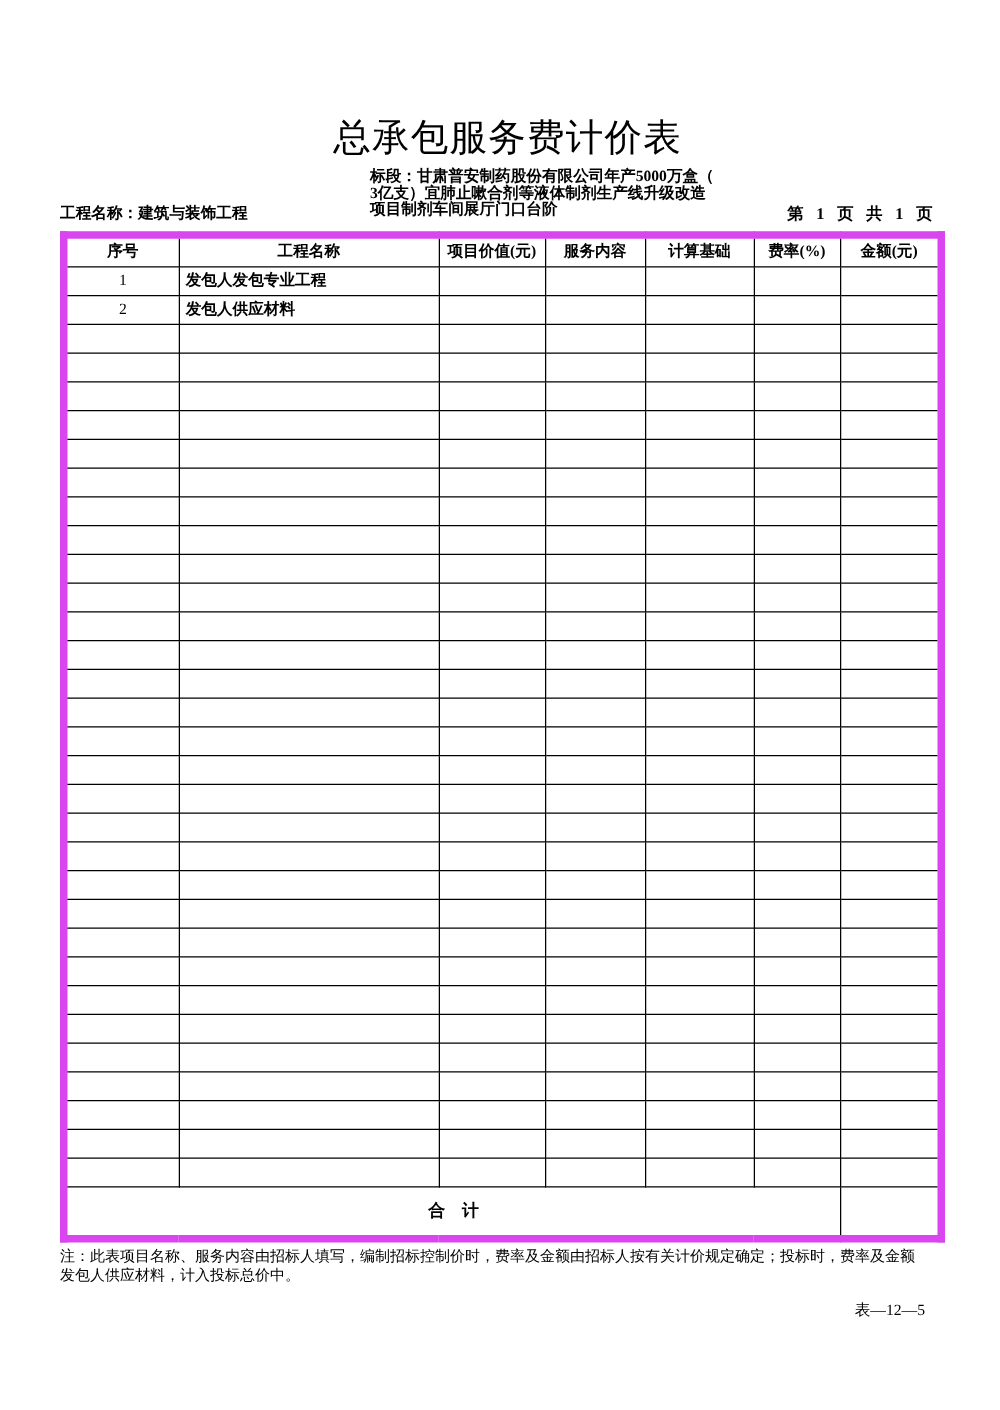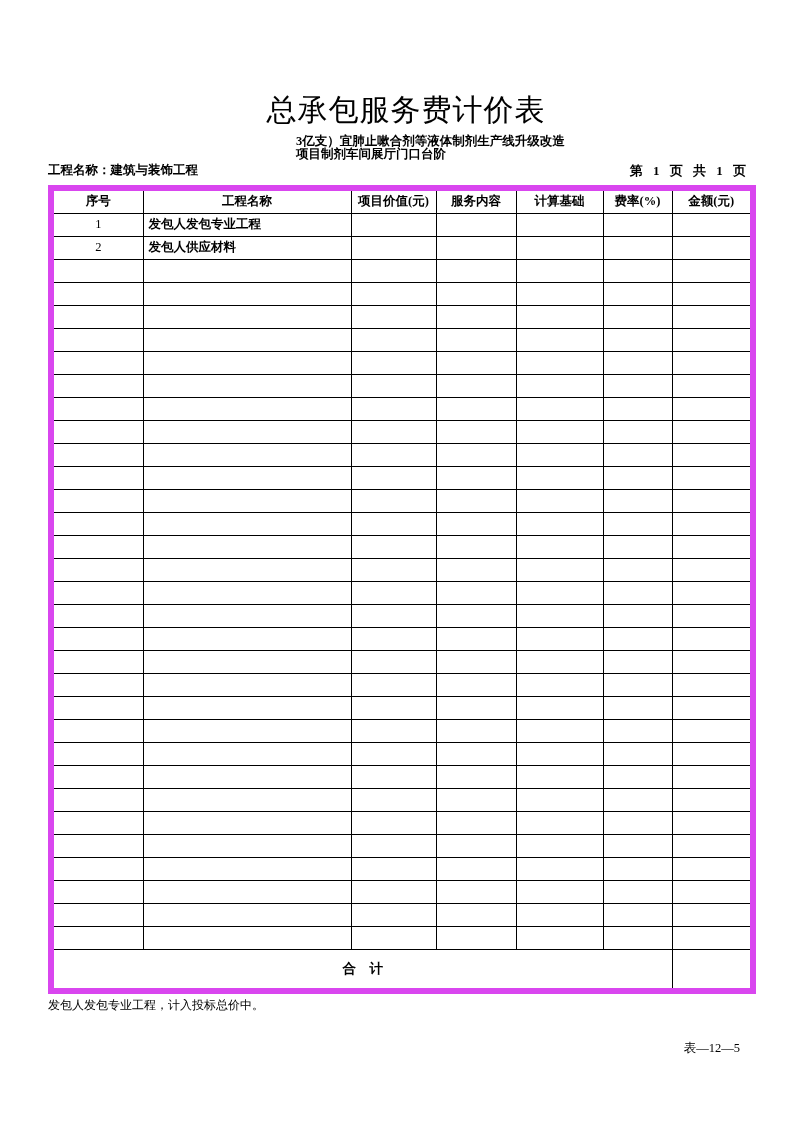--- a/index.html
+++ b/index.html
@@ -104,20 +104,21 @@
   }
 </style>
 </head>
 <body>
 
 <div class="page">
 
   <h1 class="title">总承包服务费计价表</h1>
 
   <div class="bid-block">
+    <div>标段：甘肃普安制药股份有限公司年产5000万盒（</div>
     <div>3亿支）宜肺止嗽合剂等液体制剂生产线升级改造</div>
     <div>项目制剂车间展厅门口台阶</div>
   </div>
 
   <div class="project-name">
     <span>工程名称：</span><span>建筑与装饰工程</span>
   </div>
 
   <div class="page-info">第 1 页 共 1 页</div>
 
@@ -432,18 +433,19 @@
           <td class="c-amount"></td>
         </tr>
         <tr class="total-row">
           <td colspan="6" class="c-total">合　计</td>
           <td class="c-amount"></td>
         </tr>
       </tbody>
   </table>
 
   <div class="note">
-    <div>发包人发包专业工程，计入投标总价中。</div>
+    <div>注：此表项目名称、服务内容由招标人填写，编制招标控制价时，费率及金额由招标人按有关计价规定确定；投标时，费率及金额</div>
+    <div>发包人供应材料，计入投标总价中。</div>
   </div>
 
   <div class="form-code">表—12—5</div>
 
 </div>
 
 </body></html>

